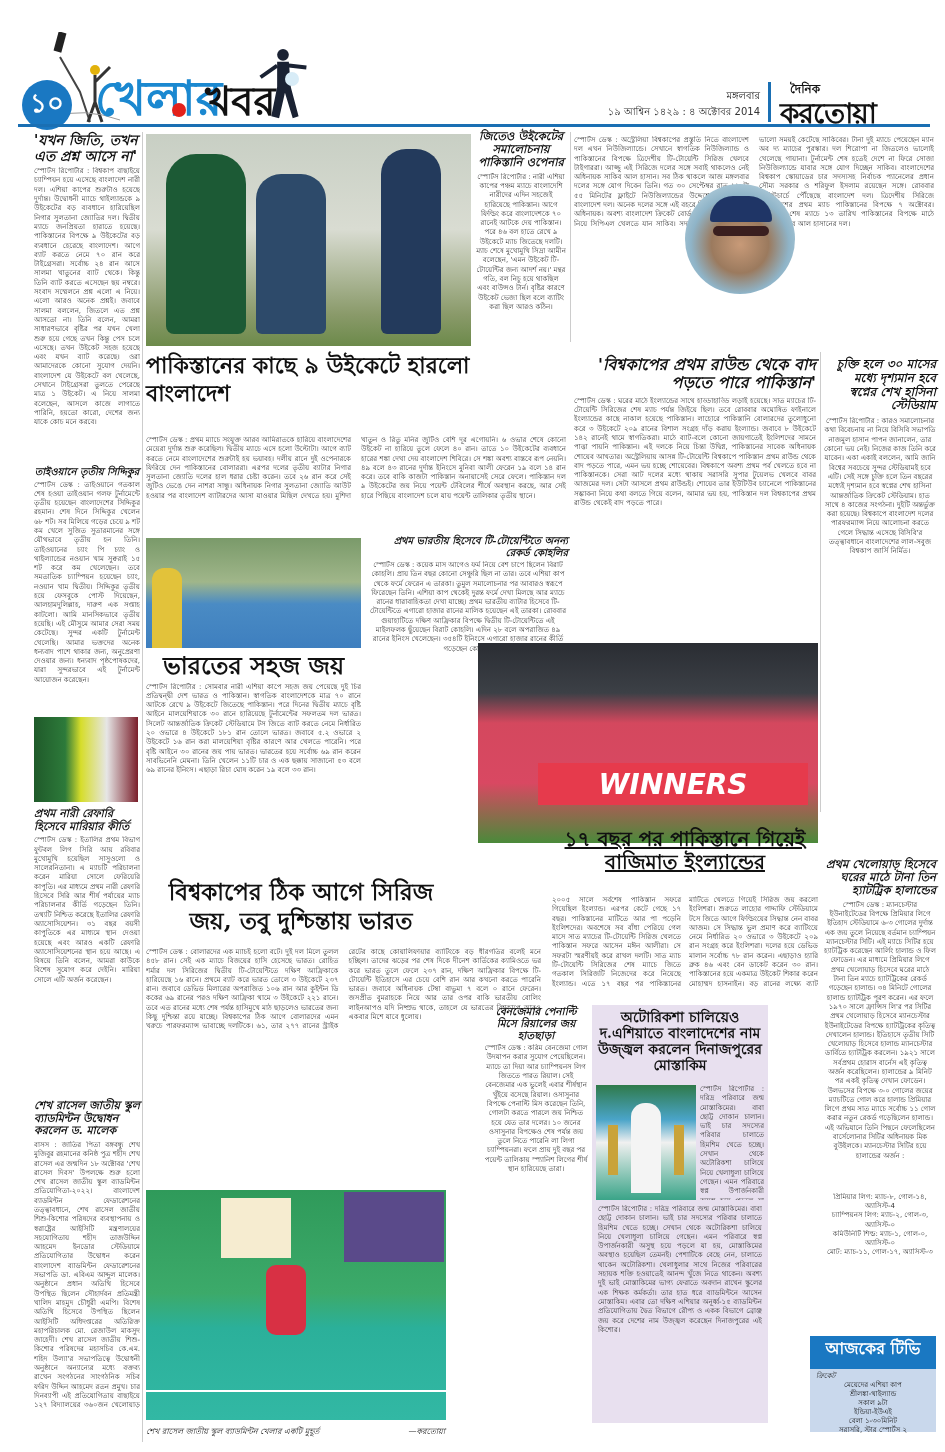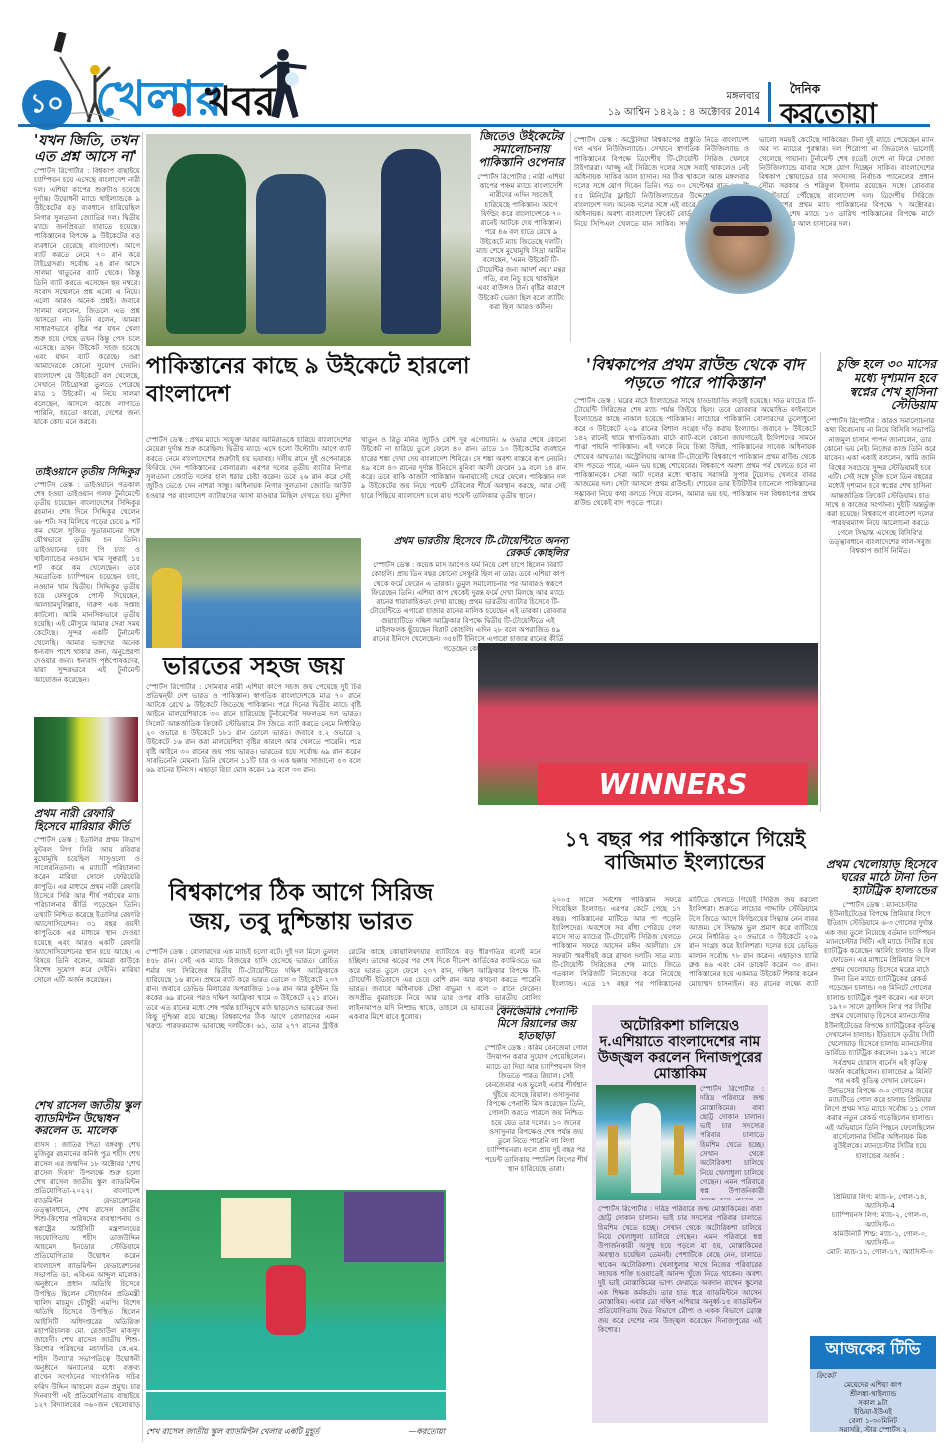--- a/index.html
+++ b/index.html
@@ -94,21 +94,21 @@
   <div style="position:absolute;left:25px;top:12px;width:62px;height:26px;background:#1f3566;border-radius:30px 30px 4px 4px;"></div>
   <div style="position:absolute;left:28px;top:42px;width:56px;height:10px;background:#3a1f1f;border-radius:5px;"></div>
 </div>
 
 <div class="abs" style="left:146px;top:352px;width:330px;">
   <div class="hl" style="font-size:22px;font-style:normal;text-align:left;line-height:1.25;">পাকিস্তানের কাছে ৯ উইকেটে হারলো বাংলাদেশ</div>
 </div>
 <div class="abs body-text" style="left:146px;top:436px;width:420px;height:88px;column-count:2;column-gap:10px;">স্পোর্টস ডেস্ক : প্রথম ম্যাচে সংযুক্ত আরব আমিরাতকে হারিয়ে বাংলাদেশের মেয়েরা দুর্দান্ত শুরু করেছিল। দ্বিতীয় ম্যাচে এসে হলো উল্টোটা। আগে ব্যাট করতে নেমে বাংলাদেশের শুরুটাই হয় ভয়াবহ। দলীয় রানে দুই ওপেনারকে ফিরিয়ে দেন পাকিস্তানের বোলাররা। এরপর দলের তৃতীয় ব্যাটার নিগার সুলতানা জ্যোতি দলের হাল ধরার চেষ্টা করেন। তবে ২৬ রান করে সেই জুটিও ভেঙে দেন নাশরা সান্ধু। অধিনায়ক নিগার সুলতানা জ্যোতি আউট হওয়ার পর বাংলাদেশ ব্যাটারদের আসা যাওয়ার মিছিল দেখতে হয়। মুশিদা খাতুন ও রিতু মনির জুটিও বেশি দূর এগোয়নি। ৬ ওভার শেষে কোনো উইকেট না হারিয়ে তুলে ফেলে ৪০ রান। তাতে ১০ উইকেটের ব্যবধানে হারের শঙ্কা দেখা দেয় বাংলাদেশ শিবিরে। সে শঙ্কা অবশ্য বাস্তবে রূপ নেয়নি। ৪৯ বলে ৪৩ রানের দুর্দান্ত ইনিংসে মুনিবা আলী ফেরেন ১৯ বলে ১৪ রান করে। তবে বাকি কাজটা পাকিস্তান অনায়াসেই সেরে ফেলে। পাকিস্তান দল ৯ উইকেটের জয় নিয়ে পয়েন্ট টেবিলের শীর্ষে অবস্থান করছে, আর সেই হারে পিছিয়ে বাংলাদেশ চলে যায় পয়েন্ট তালিকার তৃতীয় স্থানে।</div>
 
 <div class="abs" style="left:574px;top:356px;width:242px;">
-  <div class="hl" style="font-size:16px;text-align:center;">'বিশ্বকাপের প্রথম রাউন্ড থেকে বাদ পড়তে পারে পাকিস্তান'</div>
+  <div class="hl" style="font-size:16px;text-align:right;">'বিশ্বকাপের প্রথম রাউন্ড থেকে বাদ পড়তে পারে পাকিস্তান'</div>
   <div class="body-text" style="height:188px;margin-top:4px;">স্পোর্টস ডেস্ক : ঘরের মাঠে ইংল্যান্ডের সাথে হাড্ডাহাড্ডি লড়াই হয়েছে। সাত ম্যাচের টি-টোয়েন্টি সিরিজের শেষ ম্যাচ পর্যন্ত জিইয়ে ছিল। তবে রোববার অঘোষিত ফাইনালে ইংল্যান্ডের কাছে নাকাল হয়েছে পাকিস্তান। লাহোরে পাকিস্তানি বোলারদের তুলোধুনো করে ৩ উইকেটে ২০৯ রানের বিশাল সংগ্রহ দাঁড় করায় ইংল্যান্ড। জবাবে ৮ উইকেটে ১৪২ রানেই থামে স্বাগতিকরা। মাঠে ব্যাট-বলে কোনো জায়গাতেই ইংলিশদের সামনে পাত্তা পায়নি পাকিস্তান। এই দলকে নিয়ে চিন্তা উদ্বিগ্ন, পাকিস্তানের সাবেক অধিনায়ক শোয়েব আখতার। অস্ট্রেলিয়ায় আসন্ন টি-টোয়েন্টি বিশ্বকাপে পাকিস্তান প্রথম রাউন্ড থেকে বাদ পড়তে পারে, এমন ভয় হচ্ছে শোয়েবের। বিশ্বকাপে অবশ্য প্রথম পর্ব খেলতে হবে না পাকিস্তানকে। সেরা আট দলের মধ্যে থাকায় সরাসরি সুপার টুয়েলভ খেলবে বাবর আজমের দল। সেটা আসলে প্রথম রাউন্ডই। শোয়েব তার ইউটিউব চ্যানেলে পাকিস্তানের সম্ভাবনা নিয়ে কথা বলতে গিয়ে বলেন, আমার ভয় হয়, পাকিস্তান দল বিশ্বকাপের প্রথম রাউন্ড থেকেই বাদ পড়তে পারে।</div>
 </div>
 <div class="abs vline" style="left:820px;top:352px;height:460px;"></div>
 
 <div class="abs" style="left:824px;top:358px;width:112px;">
   <div class="hl" style="font-size:12px;text-align:right;">চুক্তি হলে ৩০ মাসের মধ্যে দৃশ্যমান হবে স্বপ্নের শেখ হাসিনা স্টেডিয়াম</div>
   <div class="body-text" style="height:370px;margin-top:4px;text-align:center;">স্পোর্টস রিপোর্টার : কারও সমালোচনার কথা বিবেচনায় না নিয়ে বিসিবি সভাপতি নাজমুল হাসান পাপন জানালেন, তার কোনো ভয় নেই। নিজের কাজ তিনি করে যাবেন। একা একাই বললেন, আমি জানি বিশ্বের সবচেয়ে সুন্দর স্টেডিয়ামই হবে এটি। সেই সঙ্গে চুক্তি হলে তিন বছরের মধ্যেই দৃশ্যমান হবে স্বপ্নের শেখ হাসিনা আন্তর্জাতিক ক্রিকেট স্টেডিয়াম। হাত সাথে ৪ কাজের সংগঠনা। দুইটি অন্তর্ভুক্ত করা হয়েছে। বিশ্বকাপে বাংলাদেশ দলের পারফরম্যান্স নিয়ে আলোচনা করতে গেলে সিদ্ধান্ত এসেছে বিসিবি'র তত্ত্বাবধানে বাংলাদেশের লাল-সবুজ বিশ্বকাপ জার্সি নির্মিত।</div>
 </div>
 
 <div class="abs photo" style="left:146px;top:538px;width:215px;height:110px;background:linear-gradient(180deg,#7a9a6a 0%,#a0b68a 40%,#4a8bc4 60%,#3e7fbf 100%);">
@@ -118,26 +118,26 @@
 <div class="abs" style="left:368px;top:535px;width:200px;">
   <div class="hl" style="font-size:10px;text-align:right;">প্রথম ভারতীয় হিসেবে টি-টোয়েন্টিতে অনন্য রেকর্ড কোহলির</div>
   <div class="body-text" style="height:290px;margin-top:3px;text-align:center;">স্পোর্টস ডেস্ক : কয়েক মাস আগেও ফর্ম নিয়ে বেশ চাপে ছিলেন বিরাট কোহলি। প্রায় তিন বছর কোনো সেঞ্চুরি ছিল না তার। তবে এশিয়া কাপ থেকে ফর্মে ফেরেন এ তারকা। তুমুল সমালোচনার পর আবারও স্বরূপে ফিরেছেন তিনি। এশিয়া কাপ থেকেই দুরন্ত ফর্মে দেখা মিলছে আর ম্যাচে রানের ধারাবাহিকতা দেখা যাচ্ছে। প্রথম ভারতীয় ব্যাটার হিসেবে টি-টোয়েন্টিতে এগারো হাজার রানের মালিক হয়েছেন এই তারকা। রোববার গুয়াহাটিতে দক্ষিণ আফ্রিকার বিপক্ষে দ্বিতীয় টি-টোয়েন্টিতে এই মাইলফলক ছুঁয়েছেন বিরাট কোহলি। এদিন ২৮ বলে অপরাজিত ৪৯ রানের ইনিংস খেলেছেন। ৩৫৪টি ইনিংসে এগারো হাজার রানের কীর্তি গড়েছেন কোহলি।</div>
 </div>
 
 <div class="abs" style="left:146px;top:652px;width:215px;">
   <div class="hl" style="font-size:24px;font-style:normal;text-align:center;">ভারতের সহজ জয়</div>
   <div class="body-text" style="height:190px;margin-top:3px;">স্পোর্টস রিপোর্টার : সোমবার নারী এশিয়া কাপে সহজ জয় পেয়েছে দুই চির প্রতিদ্বন্দ্বী দেশ ভারত ও পাকিস্তান। স্বাগতিক বাংলাদেশকে মাত্র ৭০ রানে আটকে রেখে ৯ উইকেটে জিতেছে পাকিস্তান। পরে দিনের দ্বিতীয় ম্যাচে বৃষ্টি আইনে মালয়েশিয়াকে ৩০ রানে হারিয়েছে টুর্নামেন্টের সফলতম দল ভারত। সিলেট আন্তর্জাতিক ক্রিকেট স্টেডিয়ামে টস জিতে ব্যাট করতে নেমে নির্ধারিত ২০ ওভারে ৪ উইকেটে ১৮১ রান তোলে ভারত। জবাবে ৫.২ ওভারে ২ উইকেটে ১৬ রান করা মালয়েশিয়া বৃষ্টির কারণে আর খেলতে পারেনি। পরে বৃষ্টি আইনে ৩০ রানের জয় পায় ভারত। ভারতের হয়ে সর্বোচ্চ ৬৯ রান করেন সাবভিনেনি মেঘনা। তিনি খেলেন ১১টি চার ও এক ছক্কায় সাজানো ৫৩ বলে ৬৯ রানের ইনিংস। এছাড়া রিচা ঘোষ করেন ১৯ বলে ৩৩ রান।</div>
 </div>
 
-<div class="abs photo" style="left:478px;top:643px;width:340px;height:162px;background:linear-gradient(180deg,#2a2d33 0%,#3c4046 25%,#d4485e 40%,#d94862 70%,#4a8a3a 100%);">
+<div class="abs photo" style="left:478px;top:643px;width:340px;height:200px;background:linear-gradient(180deg,#2a2d33 0%,#3c4046 25%,#d4485e 40%,#d94862 70%,#4a8a3a 100%);">
   <div style="position:absolute;left:60px;top:120px;width:270px;height:42px;background:#e63a4c;display:flex;align-items:center;justify-content:center;font:bold italic 28px 'DejaVu Sans',sans-serif;color:#fff;">WINNERS</div>
 </div>
 
 <div class="abs" style="left:560px;top:828px;width:250px;">
-  <div class="hl" style="font-size:20px;font-style:normal;text-align:center;">১৭ বছর পর পাকিস্তানে গিয়েই বাজিমাত ইংল্যান্ডের</div>
+  <div class="hl" style="font-size:20px;font-style:normal;text-align:center;text-decoration:underline;">১৭ বছর পর পাকিস্তানে গিয়েই বাজিমাত ইংল্যান্ডের</div>
 </div>
 <div class="abs body-text" style="left:552px;top:896px;width:266px;height:102px;column-count:2;column-gap:8px;">২০০৫ সালে সর্বশেষ পাকিস্তান সফরে গিয়েছিল ইংল্যান্ড। এরপর কেটে গেছে ১৭ বছর। পাকিস্তানের মাটিতে আর পা পড়েনি ইংলিশদের। অবশেষে সব বাঁধা পেরিয়ে গেল মাসে সাত ম্যাচের টি-টোয়েন্টি সিরিজ খেলতে পাকিস্তান সফরে আসেন মঈন আলীরা। সে সফরটা স্মরণীয়ই করে রাখল দলটি। সাত ম্যাচ টি-টোয়েন্টি সিরিজের শেষ ম্যাচে জিতে গতকাল সিরিজটি নিজেদের করে নিয়েছে ইংল্যান্ড। এতে ১৭ বছর পর পাকিস্তানের মাটিতে খেলতে গিয়েই সিরিজ জয় করলো ইংলিশরা। শুরুতে লাহোর গাদ্দাফি স্টেডিয়ামে টসে জিতে আগে ফিল্ডিংয়ের সিদ্ধান্ত নেন বাবর আজম। সে সিদ্ধান্ত ভুল প্রমাণ করে ব্যাটিংয়ে নেমে নির্ধারিত ২০ ওভারে ৩ উইকেটে ২০৯ রান সংগ্রহ করে ইংলিশরা। দলের হয়ে ডেভিড মালান সর্বোচ্চ ৭৮ রান করেন। এছাড়াও হ্যারি ব্রুক ৪৬ এবং বেন ডাকেট করেন ৩০ রান। পাকিস্তানের হয়ে একমাত্র উইকেট শিকার করেন মোহাম্মদ হাসনাইন। বড় রানের লক্ষ্যে ব্যাট করতে নেমে নির্ধারিত ২০ ওভার শেষে ৮ উইকেট হারিয়ে ১৪২ রান সংগ্রহ করে পাকিস্তান। ব্যাট হাতে পাকিস্তানের হয়ে শান মাসুদ সর্বোচ্চ ৫৬ রান করেন। এছাড়া খুশদিল শাহ ২৭ এবং ইফতিখার আহমেদ করেন ১৯ রান। ইংল্যান্ডের হয়ে ক্রিস ওকস নেন ৩ উইকেট, এছাড়া ডেভিড উইলি নেন ২ উইকেট। পাকিস্তানের ৬৭ রানের হারে ৪-৩ ব্যবধানে সিরিজ নিজেদের করে নেয় ইংলিশরা।</div>
 
 <div class="abs" style="left:824px;top:858px;width:112px;">
   <div class="hl" style="font-size:11.5px;text-align:right;">প্রথম খেলোয়াড় হিসেবে ঘরের মাঠে টানা তিন হ্যাটট্রিক হালান্ডের</div>
   <div class="body-text" style="height:290px;margin-top:3px;text-align:center;">স্পোর্টস ডেস্ক : ম্যানচেস্টার ইউনাইটেডের বিপক্ষে প্রিমিয়ার লিগে ইতিহাদ স্টেডিয়ামে ৬-৩ গোলের দুর্দান্ত এক জয় তুলে নিয়েছে বর্তমান চ্যাম্পিয়ন ম্যানচেস্টার সিটি। এই ম্যাচে সিটির হয়ে হ্যাটট্রিক করেছেন আর্লিং হালান্ড ও ফিল ফোডেন। এর মাধ্যমে প্রিমিয়ার লিগে প্রথম খেলোয়াড় হিসেবে ঘরের মাঠে টানা তিন ম্যাচে হ্যাটট্রিকের রেকর্ড গড়েছেন হালান্ড। ৩৪ মিনিটে গোলের হালান্ড হ্যাটট্রিক পূরণ করেন। এর ফলে ১৯৭০ সালে ফ্রান্সিস লি'র পর সিটির প্রথম খেলোয়াড় হিসেবে ম্যানচেস্টার ইউনাইটেডের বিপক্ষে হ্যাটট্রিকের কৃতিত্ব দেখালেন হালান্ড। ইতিহাসে তৃতীয় সিটি খেলোয়াড় হিসেবে হালান্ড ম্যানচেস্টার ডার্বিতে হ্যাটট্রিক করলেন। ১৯২১ সালে সর্বপ্রথম হোরাস বার্নেস এই কৃতিত্ব অর্জন করেছিলেন। হালান্ডের ৯ মিনিট পর একই কৃতিত্ব দেখান ফোডেন। উলভসের বিপক্ষে ৩-০ গোলের জয়ের ম্যাচটিতে গোল করে হালান্ড প্রিমিয়ার লিগে প্রথম সাত ম্যাচে সর্বোচ্চ ১১ গোল করার নতুন রেকর্ড গড়েছিলেন হালান্ড। এই অভিযানে তিনি পিছনে ফেলেছিলেন বার্সেলোনার সিটির অধিনায়ক মিক বুউইলকে। ম্যানচেস্টার সিটির হয়ে হালান্ডের অর্জন :</div>
   <div class="body-text" style="text-align:center;margin-top:2px;">প্রিমিয়ার লিগ: ম্যাচ-৮, গোল-১৪, অ্যাসিস্ট-4</div>
   <div class="body-text" style="text-align:center;">চ্যাম্পিয়নস লিগ: ম্যাচ-২, গোল-৩, অ্যাসিস্ট-০</div>
   <div class="body-text" style="text-align:center;">কমিউনিটি শিল্ড: ম্যাচ-১, গোল-০, অ্যাসিস্ট-০</div>
   <div class="body-text" style="text-align:center;">মোট: ম্যাচ-১১, গোল-১৭, অ্যাসিস্ট-৩</div>
@@ -147,21 +147,21 @@
   <div class="hl" style="font-size:23px;font-style:normal;text-align:center;line-height:1.25;">বিশ্বকাপের ঠিক আগে সিরিজ জয়, তবু দুশ্চিন্তায় ভারত</div>
 </div>
 <div class="abs body-text" style="left:146px;top:948px;width:395px;height:200px;column-count:2;column-gap:10px;">স্পোর্টস ডেস্ক : বোলারদের এক ম্যাচই হলো বটে। দুই দল মিলে তুলল ৪৫৮ রান। সেই এক ম্যাচে বিজয়ের হাসি হেসেছে ভারত। রোহিত শর্মার দল সিরিজের দ্বিতীয় টি-টোয়েন্টিতে দক্ষিণ আফ্রিকাকে হারিয়েছে ১৬ রানে। প্রথমে ব্যাট করে ভারত তোলে ৩ উইকেটে ২৩৭ রান। জবাবে ডেভিড মিলারের অপরাজিত ১০৬ রান আর কুইন্টন ডি ককের ৬৯ রানের পরও দক্ষিণ আফ্রিকা থামে ৩ উইকেটে ২২১ রানে। তবে এত রানের মধ্যে শেষ পর্যন্ত হাসিমুখে মাঠ ছাড়লেও ভারতের জন্য কিছু দুশ্চিন্তা রয়ে যাচ্ছে। বিশ্বকাপের ঠিক আগে বোলারদের এমন খরুচে পারফরম্যান্স ভাবাচ্ছে দলটিকে। ৬১, তার ২৭৭ রানের স্ট্রাইক রেটের কাছে কোয়ালিফায়ার ব্যাটিংকে বড় ধীরগতির বলেই মনে হচ্ছিল। তাদের ঝড়ের পর শেষ দিকে দীনেশ কার্তিকের ক্যামিওতে ভর করে ভারত তুলে ফেলে ২৩৭ রান, দক্ষিণ আফ্রিকার বিপক্ষে টি-টোয়েন্টি ইতিহাসে এর চেয়ে বেশি রান আর কখনো করতে পারেনি ভারত। জবাবে অধিনায়ক টেম্বা বাভুমা ৭ বলে ০ রানে ফেরেন। জসপ্রীত বুমরাহকে নিয়ে আর তার ওপর বাকি ভারতীয় বোলিং লাইনআপও যদি নিষ্প্রভ থাকে, তাহলে যে ভারতের বিশ্বকাপে আরও একবার মিশে যাবে ধুলোয়।</div>
 
 <div class="abs" style="left:484px;top:1005px;width:104px;">
   <div class="hl" style="font-size:10.5px;text-align:center;">বেনজেমার পেনাল্টি মিসে রিয়ালের জয় হাতছাড়া</div>
   <div class="body-text" style="height:400px;margin-top:3px;text-align:center;">স্পোর্টস ডেস্ক : করিম বেনজেমা গোল উদযাপন করার সুযোগ পেয়েছিলেন। ম্যাচে তা দিয়া আর চ্যাম্পিয়নস লিগ জিততে পারত রিয়াল। সেই বেনজেমার এক ভুলেই এবার শীর্ষস্থান খুঁইয়ে বসেছে রিয়াল। ওসাসুনার বিপক্ষে পেনাল্টি মিস করেছেন তিনি, গোলটা করতে পারলে জয় নিশ্চিত হয়ে যেত তার দলের। ১০ জনের ওসাসুনার বিপক্ষেও শেষ পর্যন্ত জয় তুলে নিতে পারেনি লা লিগা চ্যাম্পিয়নরা। ফলে প্রায় দুই বছর পর পয়েন্ট তালিকায় স্প্যানিশ লিগের শীর্ষ স্থান হারিয়েছে তারা।</div>
 </div>
 
 <div class="abs lavender" style="left:592px;top:1005px;width:176px;height:418px;">
-  <div class="hl" style="font-size:14px;font-style:normal;text-align:center;padding:12px 4px 0;">অটোরিকশা চালিয়েও দ.এশিয়াতে বাংলাদেশের নাম উজ্জ্বল করলেন দিনাজপুরের মোস্তাকিম</div>
+  <div class="hl" style="font-size:14px;font-style:normal;text-align:center;padding:4px 4px 0;">অটোরিকশা চালিয়েও দ.এশিয়াতে বাংলাদেশের নাম উজ্জ্বল করলেন দিনাজপুরের মোস্তাকিম</div>
   <div class="photo" style="position:absolute;left:4px;top:80px;width:100px;height:115px;background:linear-gradient(180deg,#2f7a4a 0%,#4aa4c8 30%,#f0f0f0 50%,#3aa488 100%);">
     <div style="position:absolute;left:35px;top:18px;width:30px;height:90px;background:#f4f4f4;border-radius:14px 14px 0 0;"></div>
     <div style="position:absolute;left:12px;top:40px;width:10px;height:50px;background:#c9a33a;"></div>
     <div style="position:absolute;left:78px;top:40px;width:10px;height:50px;background:#c9a33a;"></div>
   </div>
   <div class="body-text" style="position:absolute;left:108px;top:80px;width:64px;height:115px;">স্পোর্টস রিপোর্টার : দরিদ্র পরিবারে জন্ম মোস্তাকিমের। বাবা ছোট্ট দোকান চালান। ভাই চার সদস্যের পরিবার চালাতে হিমশিম খেতে হচ্ছে। সেখান থেকে অটোরিকশা চালিয়ে নিয়ে খেলাধুলা চালিয়ে গেছেন। এমন পরিবারে স্বপ্ন উপার্জনকারী অসুস্থ হয়ে পড়লে যা হয়, মোস্তাকিমের অবস্থাও হয়েছিল তেমনই। পেশাটিকে বেছে নেন, চালাতে থাকেন অটোরিকশা। খেলাধুলার সাথে নিজের পরিবারের সহায়ক শক্তি হওয়াতেই আনন্দ খুঁজে নিতে থাকেন। অবশ্য দুই ভাই মোস্তাকিমের ভাগ্য ফেরাতে অবদান রাখেন স্কুলের এক শিক্ষক কর্মকর্তা। তার হাত ধরে ব্যাডমিন্টনে আসেন মোস্তাকিম। এবার তো দক্ষিণ এশিয়ার অনূর্ধ্ব-১৫ ব্যাডমিন্টন প্রতিযোগিতায় দ্বৈত বিভাগে রৌপ্য ও একক বিভাগে ব্রোঞ্জ জয় করে দেশের নাম উজ্জ্বল করেছেন দিনাজপুরের এই কিশোর।</div>
   <div class="body-text" style="position:absolute;left:6px;top:200px;width:164px;height:212px;">স্পোর্টস রিপোর্টার : দরিদ্র পরিবারে জন্ম মোস্তাকিমের। বাবা ছোট্ট দোকান চালান। ভাই চার সদস্যের পরিবার চালাতে হিমশিম খেতে হচ্ছে। সেখান থেকে অটোরিকশা চালিয়ে নিয়ে খেলাধুলা চালিয়ে গেছেন। এমন পরিবারে স্বপ্ন উপার্জনকারী অসুস্থ হয়ে পড়লে যা হয়, মোস্তাকিমের অবস্থাও হয়েছিল তেমনই। পেশাটিকে বেছে নেন, চালাতে থাকেন অটোরিকশা। খেলাধুলার সাথে নিজের পরিবারের সহায়ক শক্তি হওয়াতেই আনন্দ খুঁজে নিতে থাকেন। অবশ্য দুই ভাই মোস্তাকিমের ভাগ্য ফেরাতে অবদান রাখেন স্কুলের এক শিক্ষক কর্মকর্তা। তার হাত ধরে ব্যাডমিন্টনে আসেন মোস্তাকিম। এবার তো দক্ষিণ এশিয়ার অনূর্ধ্ব-১৫ ব্যাডমিন্টন প্রতিযোগিতায় দ্বৈত বিভাগে রৌপ্য ও একক বিভাগে ব্রোঞ্জ জয় করে দেশের নাম উজ্জ্বল করেছেন দিনাজপুরের এই কিশোর।</div>
 </div>
 
 <div class="abs" style="left:810px;top:1336px;width:126px;height:98px;">

